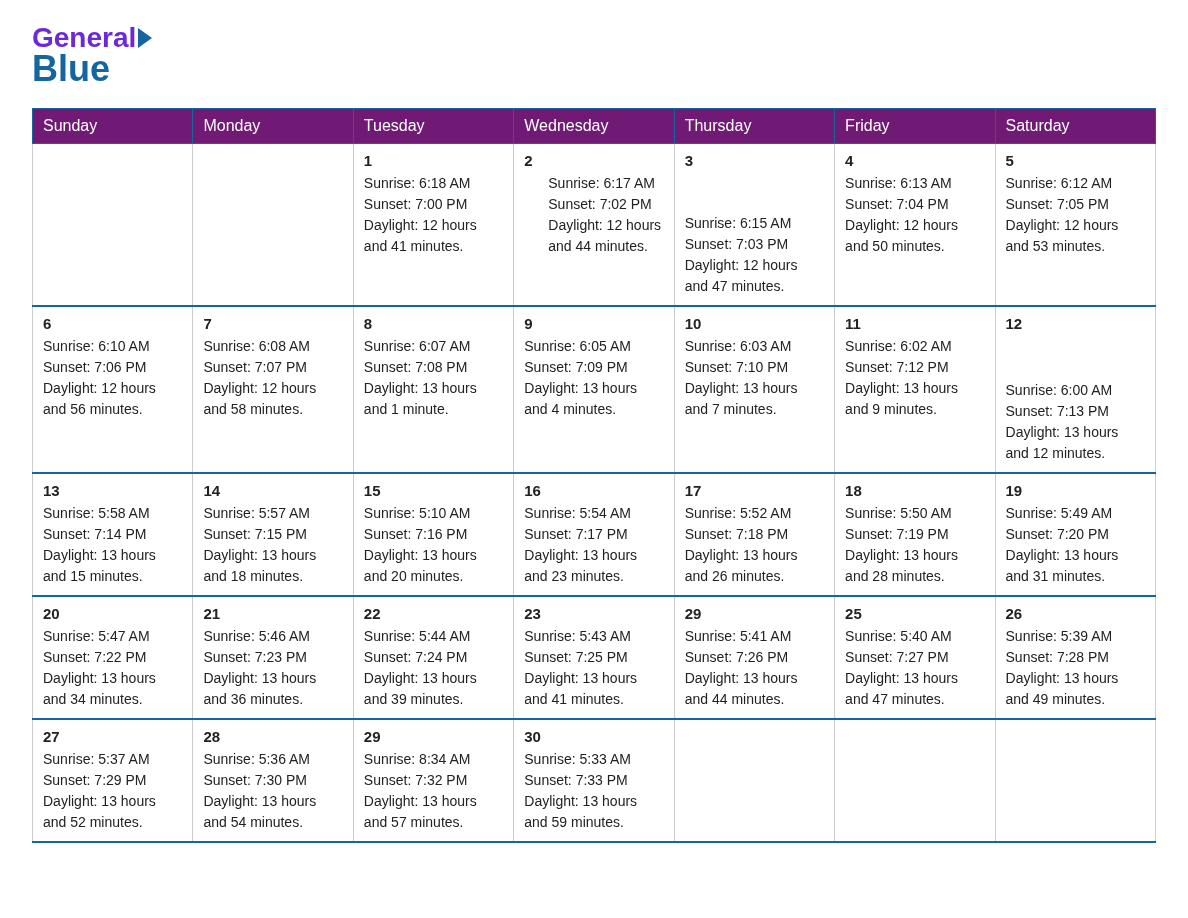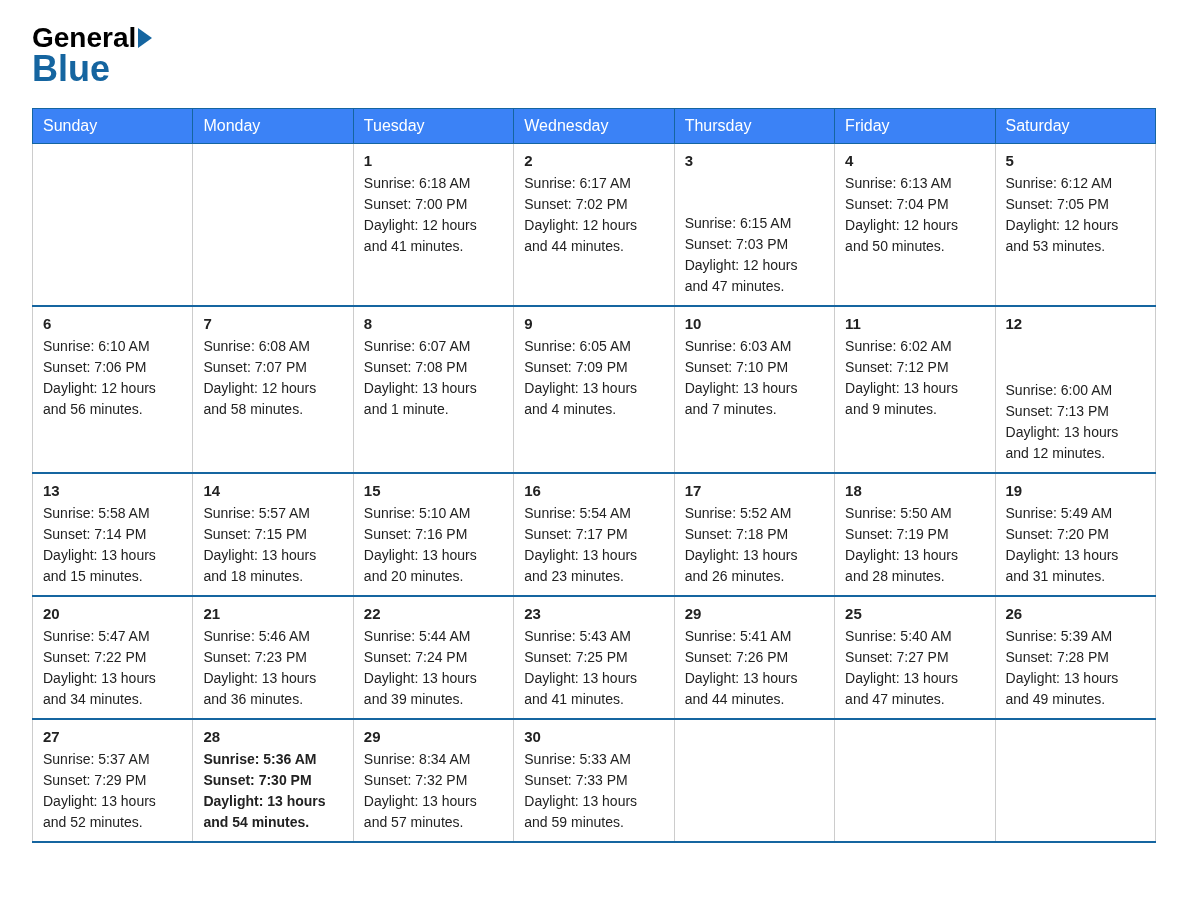--- a/index.html
+++ b/index.html
@@ -24,21 +24,21 @@
     }
     .logo-text {
       display: flex;
       align-items: center;
       font-size: 28px;
       font-weight: bold;
       color: #222;
       line-height: 1;
     }
     .logo-general {
-      color: #000000;
+      color: #6d28d9;
       font-weight: bold;
     }
     .logo-arrow {
       display: inline-block;
       width: 0;
       height: 0;
       border-left: 14px solid #1565a0;
       border-top: 10px solid transparent;
       border-bottom: 10px solid transparent;
       margin: 0 2px;
@@ -61,21 +61,21 @@
       font-size: 22px;
       color: #444;
       margin-top: 4px;
     }
     .calendar-table {
       width: 100%;
       border-collapse: collapse;
       table-layout: fixed;
     }
     .calendar-table th {
-      background: #3b82f6;
+      background: #701a75;
       color: #fff;
       font-size: 16px;
       font-weight: normal;
       padding: 8px 10px;
       text-align: left;
       border: 1px solid #1565a0;
     }
     .calendar-table td {
       vertical-align: top;
       padding: 8px 10px;
@@ -145,21 +145,21 @@
         <td class="empty-cell"></td>
         <td>
           <span class="day-number">1</span>
           <div class="day-info" style="white-space: pre-line;">Sunrise: 6:18 AM
 Sunset: 7:00 PM
 Daylight: 12 hours
 and 41 minutes.</div>
         </td>
         <td>
           <span class="day-number">2</span>
-          <div class="day-info" style="white-space: pre-line;">Sunrise: 6:17 AM
+          <div class="day-info" style="white-space: pre-line; margin-left: 24px;">Sunrise: 6:17 AM
 Sunset: 7:02 PM
 Daylight: 12 hours
 and 44 minutes.</div>
         </td>
         <td>
           <span class="day-number">3</span>
           <div class="day-info" style="white-space: pre-line; margin-top: 44px;">Sunrise: 6:15 AM
 Sunset: 7:03 PM
 Daylight: 12 hours
 and 47 minutes.</div>
@@ -335,21 +335,21 @@
       <tr>
         <td>
           <span class="day-number">27</span>
           <div class="day-info" style="white-space: pre-line;">Sunrise: 5:37 AM
 Sunset: 7:29 PM
 Daylight: 13 hours
 and 52 minutes.</div>
         </td>
         <td>
           <span class="day-number">28</span>
-          <div class="day-info" style="white-space: pre-line; font-weight: bold;">Sunrise: 5:36 AM
+          <div class="day-info" style="white-space: pre-line;">Sunrise: 5:36 AM
 Sunset: 7:30 PM
 Daylight: 13 hours
 and 54 minutes.</div>
         </td>
         <td>
           <span class="day-number">29</span>
           <div class="day-info" style="white-space: pre-line;">Sunrise: 8:34 AM
 Sunset: 7:32 PM
 Daylight: 13 hours
 and 57 minutes.</div>

